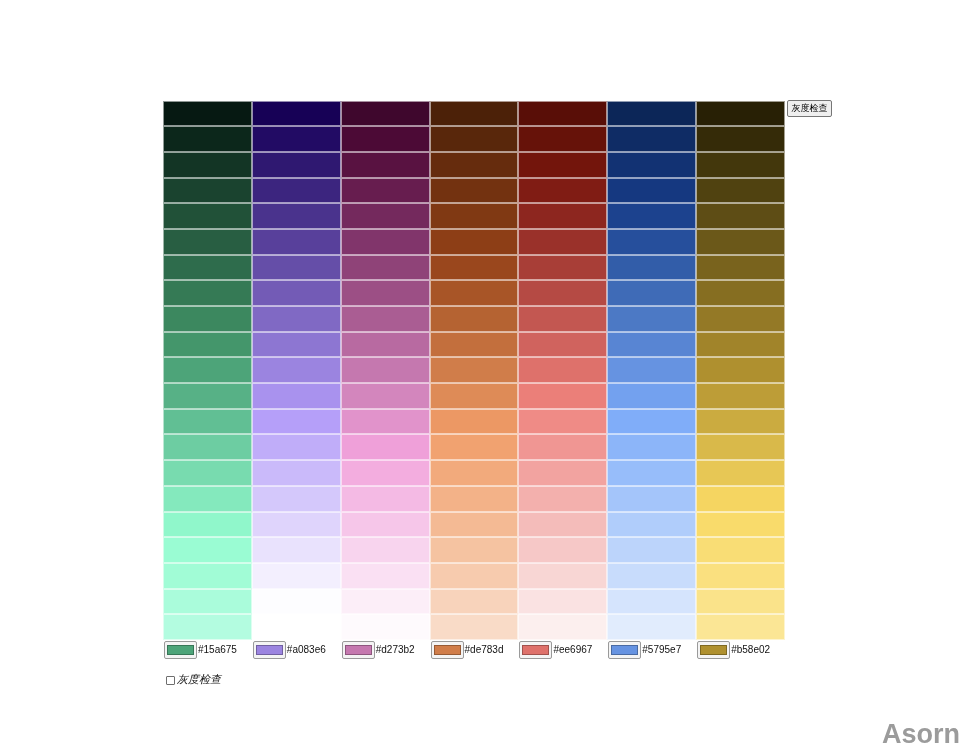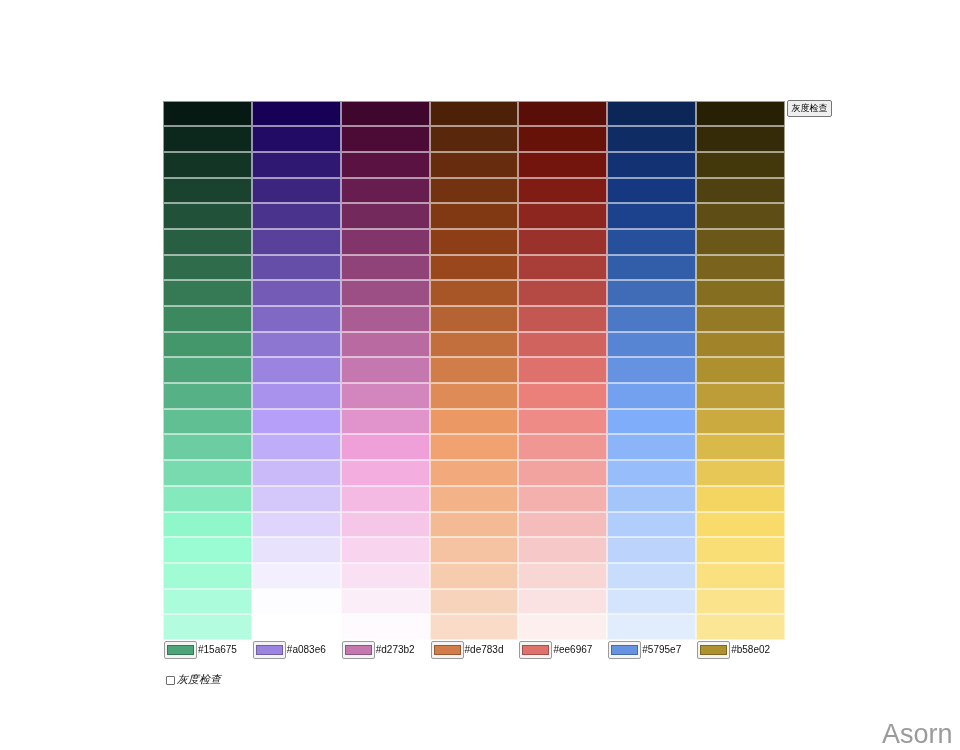--- a/index.html
+++ b/index.html
@@ -26,21 +26,21 @@
   .color-input > i{display:block;width:27px;height:10px;
     box-shadow:inset 0 0 0 1px rgba(0,0,0,.28);}
   .legend-label{font-size:10px;color:#111;line-height:11px;margin-left:1px;white-space:nowrap;}
 
   .options-row{position:absolute;left:166px;top:674px;display:flex;align-items:flex-end;font-style:italic;}
   .checkbox{width:9px;height:9px;border:1px solid #6e6e6e;border-radius:1px;background:#fff;
     box-sizing:border-box;cursor:pointer;flex:0 0 auto;}
   .options-label{font-size:11px;color:#1a1a1a;margin-left:2px;line-height:11px;white-space:nowrap;}
 
   .watermark{position:absolute;left:882px;top:721px;font-size:27px;line-height:27px;
-    color:#9b9b9b;font-weight:400;}
+    color:#9b9b9b;font-weight:700;}
 </style>
 </head>
 <body>
 
 <div id="app">
 
   <div class="palette-grid" id="palette-grid">
       <div class="swatch-cell" style="background: rgb(6, 25, 18);"></div>
       <div class="swatch-cell" style="background: rgb(23, 1, 86);"></div>
       <div class="swatch-cell" style="background: rgb(63, 7, 45);"></div>

